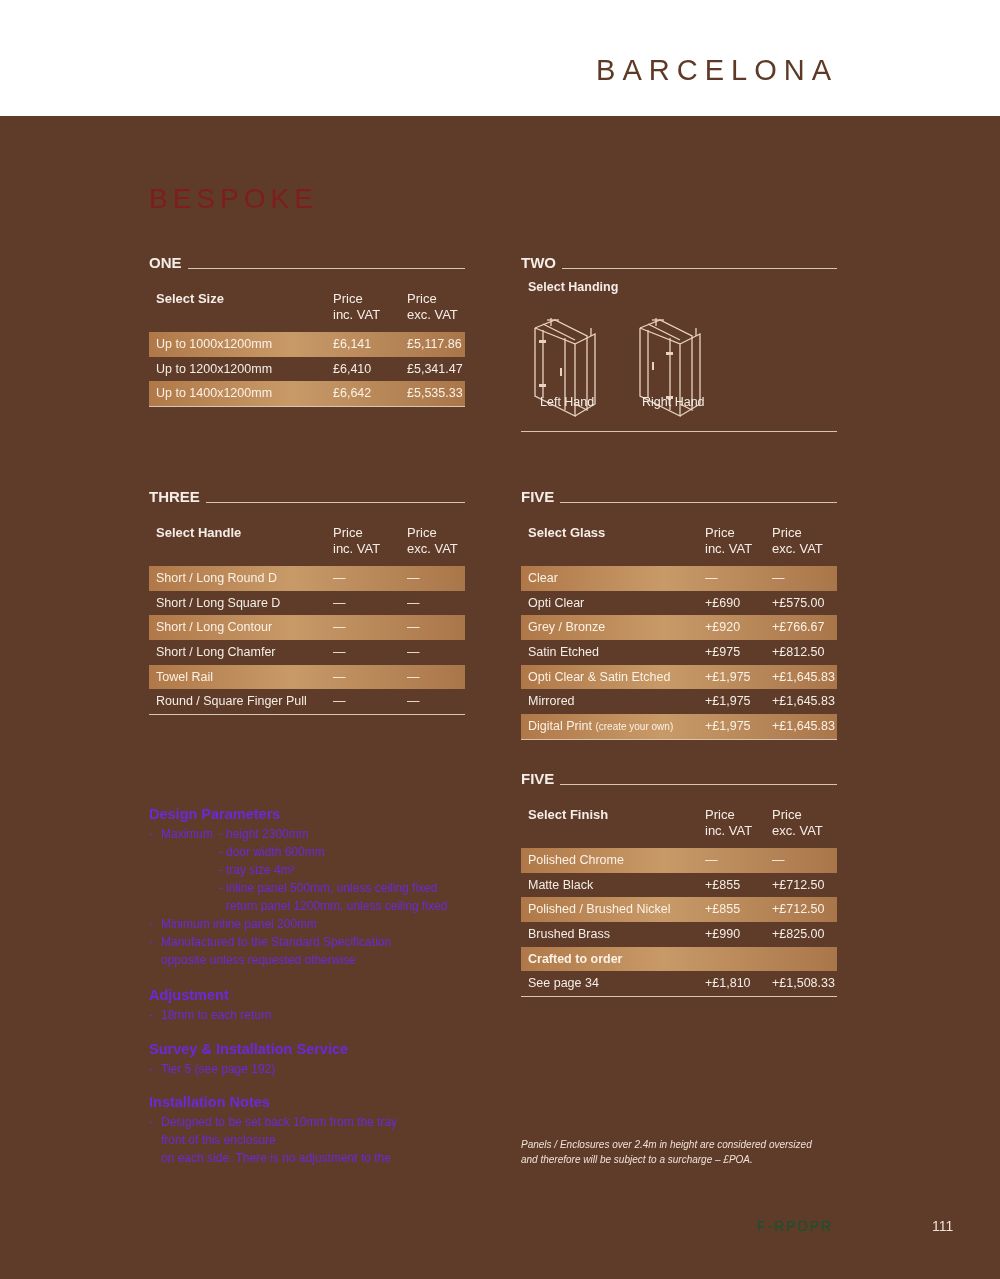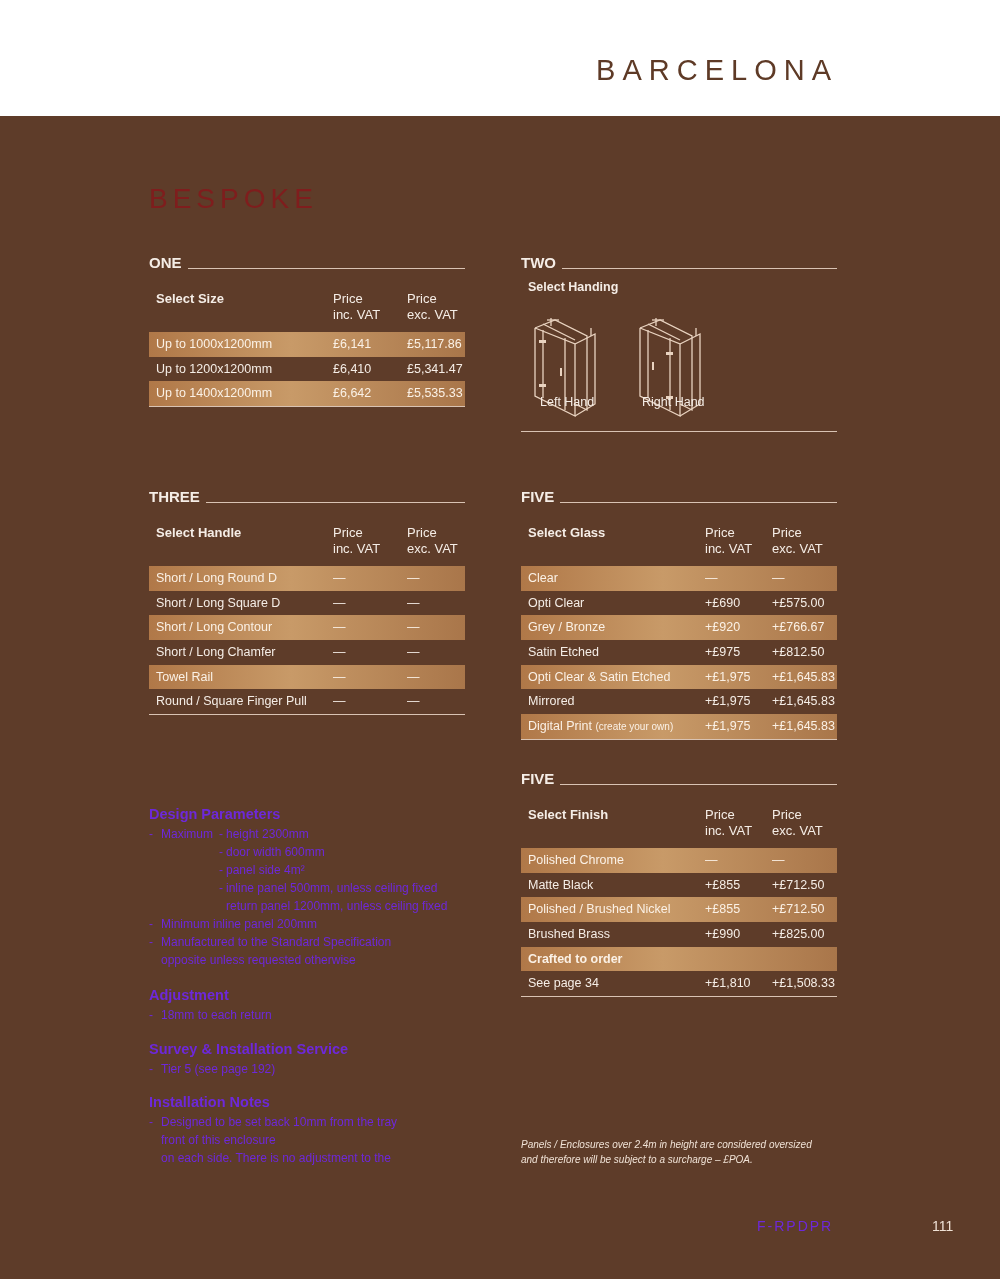--- a/index.html
+++ b/index.html
@@ -31,21 +31,21 @@
   .handing { position: relative; height: 158px; border-bottom: 1px solid #d9c3b3; }
   .handing .label { position: absolute; left: 7px; top: 6px; font-size: 12.5px; font-weight: bold; color: #f5ede6; }
   .hand-fig { position: absolute; top: 44px; width: 80px; height: 100px; }
   .hand-cap { position: absolute; top: 121px; font-size: 12.5px; color: #f5ede6; }
 
   .info { position: absolute; left: 149px; width: 320px; color: #6d28d9; }
   .info h3 { font-size: 14.5px; font-weight: bold; margin-bottom: 3px; }
   .info .line { font-size: 12px; line-height: 18px; position: relative; white-space: nowrap; }
   .info .dash { position: absolute; left: 0; }
   .footnote { position: absolute; left: 521px; top: 1137px; font-size: 10px; font-style: italic; line-height: 15px; color: #f0e2d6; }
-  .code { position: absolute; left: 757px; top: 1218px; font-size: 14px; letter-spacing: 2px; color: #6d28d9; }
+  .code { position: absolute; left: 757px; top: 1218px; font-size: 14px; letter-spacing: 2px; color: #14532d; }
   .pagenum { position: absolute; left: 932px; top: 1218px; font-size: 14px; color: #f0e2d6; }
 </style>
 </head>
 <body>
 
 <div class="header">
   <div class="brand">BARCELONA</div>
 </div>
 
 <div class="panel"></div>
@@ -262,21 +262,21 @@
         <span class="c2">+£1,810</span>
         <span class="c3" style="left: 251px;">+£1,508.33</span>
       </div>
     </div>
 </div>
 
 <div class="info" style="top:806px;">
   <h3>Design Parameters</h3>
   <div class="line"><span class="dash">-</span><span style="margin-left:12px;">Maximum</span><span style="position:absolute;left:70px;">-</span><span style="position:absolute;left:77px;">height 2300mm</span></div>
   <div class="line"><span style="position:absolute;left:70px;">-</span><span style="position:absolute;left:77px;">door width 600mm</span>&nbsp;</div>
-  <div class="line"><span style="position:absolute;left:70px;">-</span><span style="position:absolute;left:77px;">panel side 4m²</span>&nbsp;</div>
+  <div class="line"><span style="position:absolute;left:70px;">-</span><span style="position:absolute;left:77px;">tray size 4m²</span>&nbsp;</div>
   <div class="line"><span style="position:absolute;left:70px;">-</span><span style="position:absolute;left:77px;">inline panel 500mm, unless ceiling fixed</span>&nbsp;</div>
   <div class="line"><span style="position:absolute;left:77px;">return panel 1200mm, unless ceiling fixed</span>&nbsp;</div>
   <div class="line"><span class="dash">-</span><span style="margin-left:12px;">Minimum inline panel 200mm</span></div>
   <div class="line"><span class="dash">-</span><span style="margin-left:12px;">Manufactured to the Standard Specification</span></div>
   <div class="line"><span style="margin-left:12px;">opposite unless requested otherwise</span></div>
 </div>
 
 <div class="info" style="top:987px;">
   <h3>Adjustment</h3>
   <div class="line"><span class="dash">-</span><span style="margin-left:12px;">18mm to each return</span></div>

